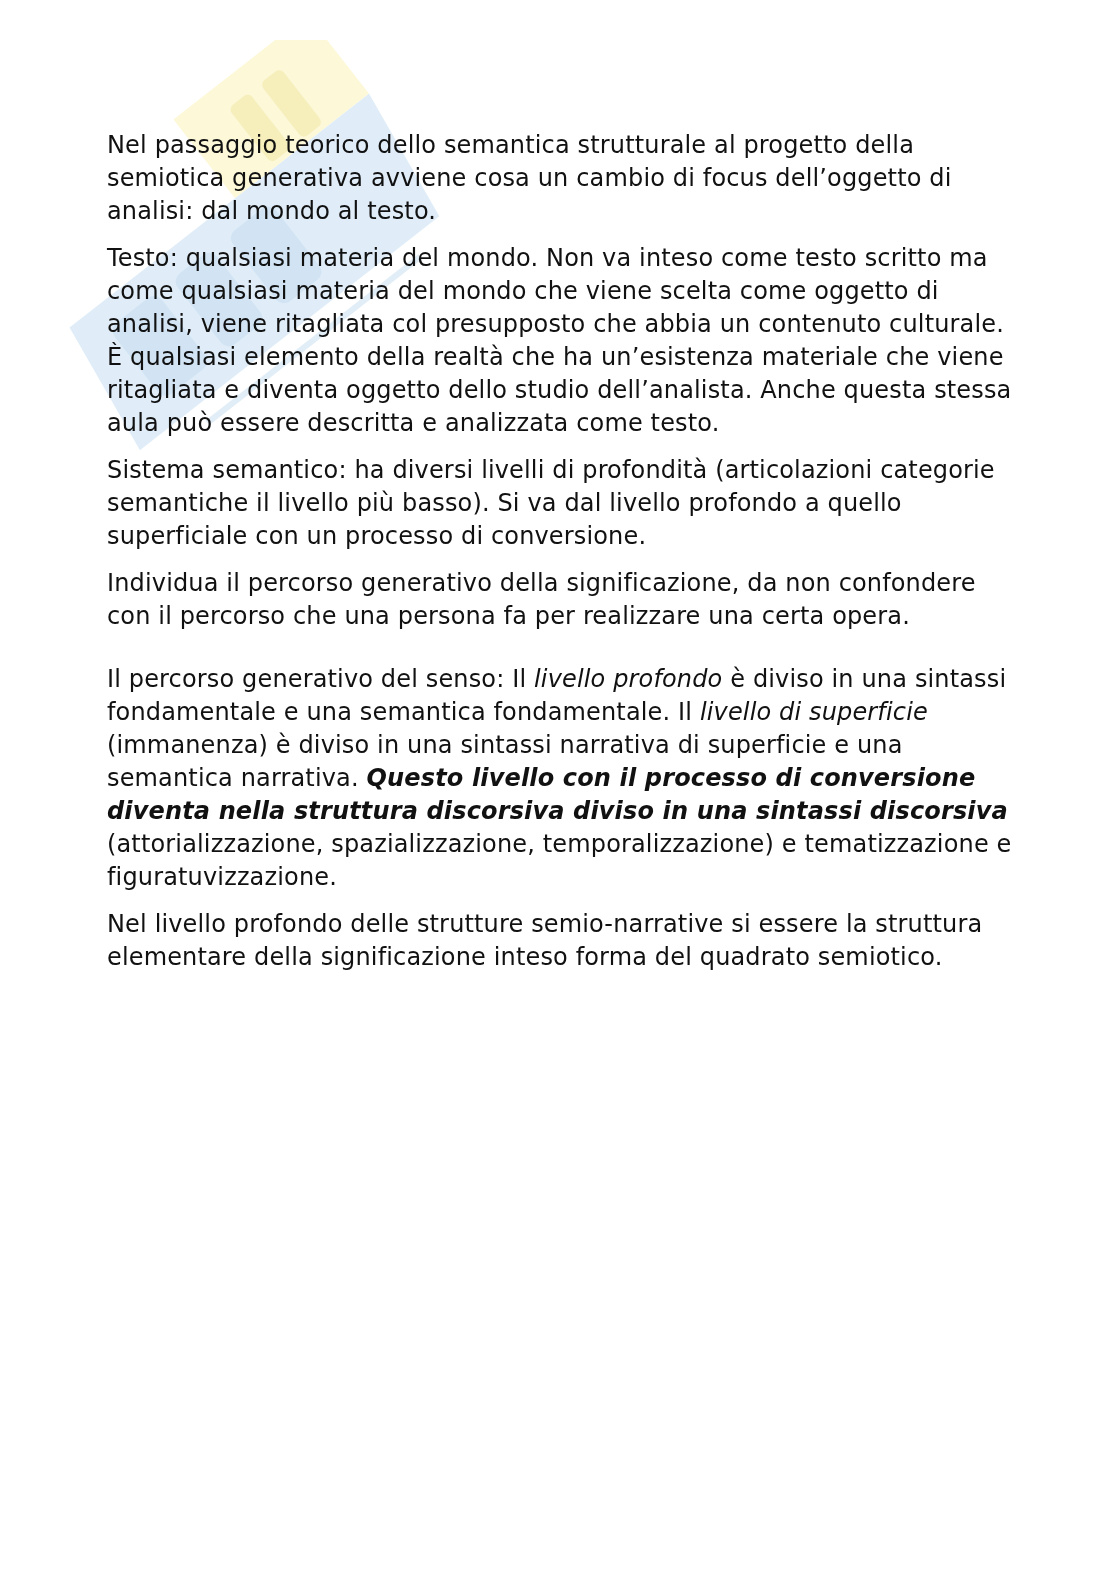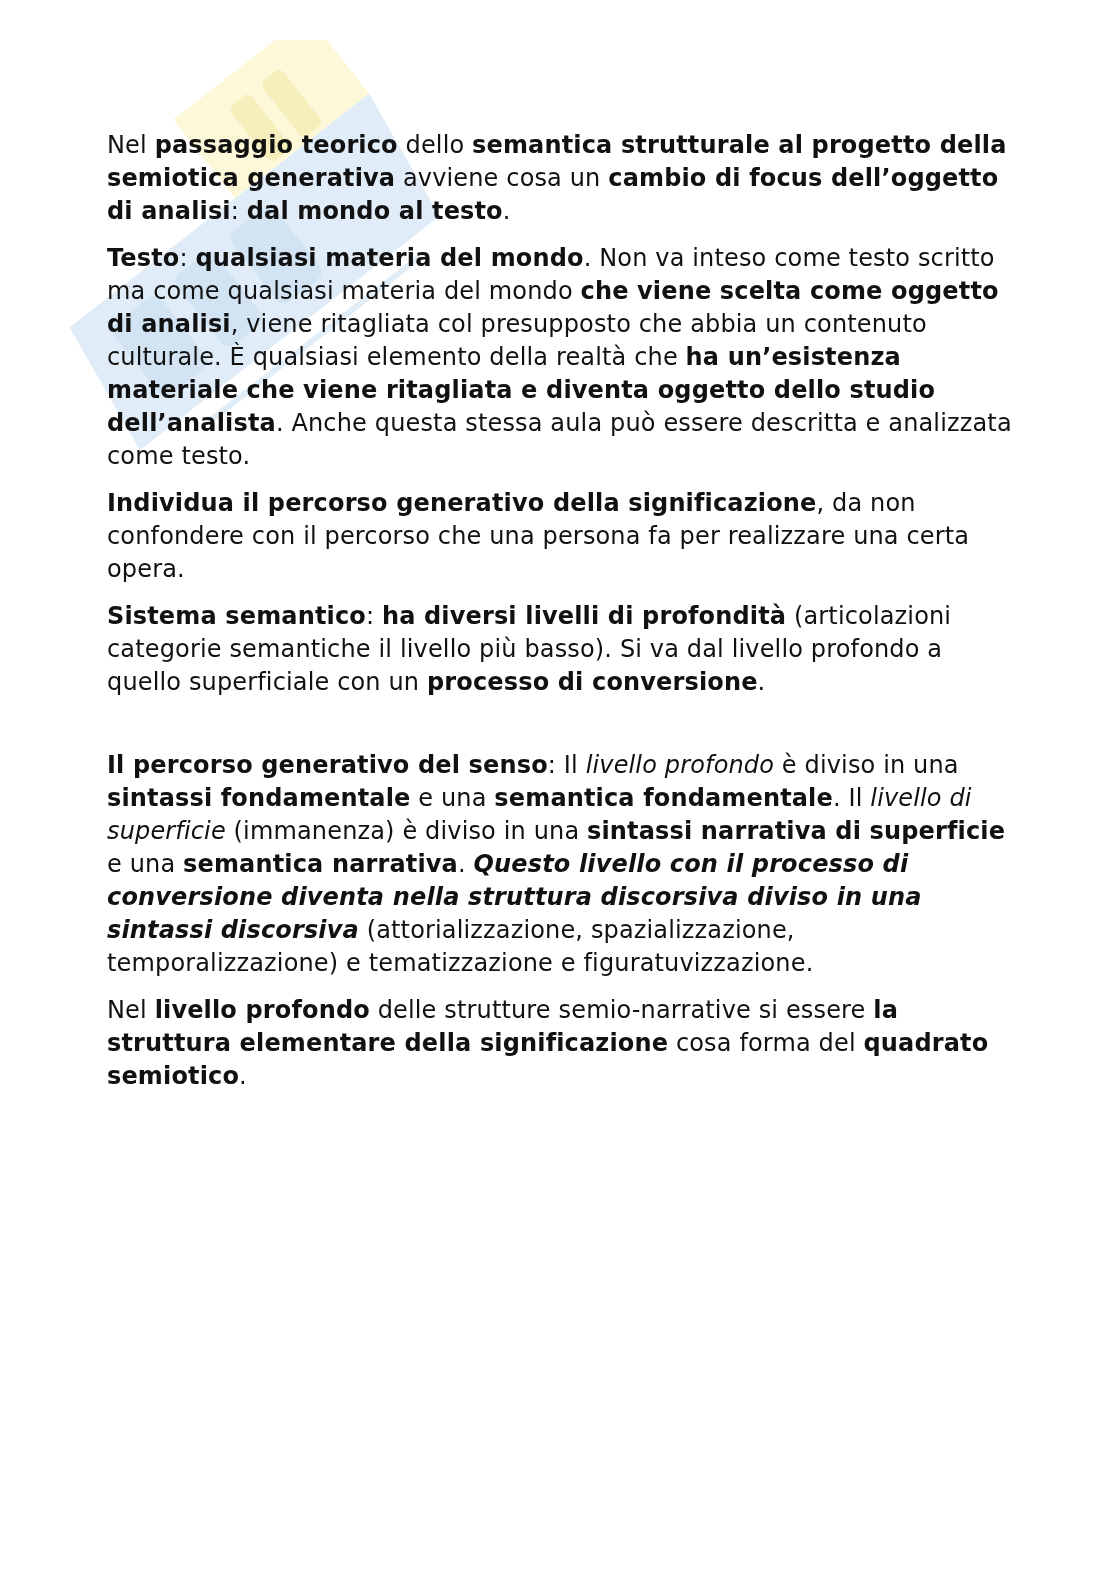--- a/index.html
+++ b/index.html
@@ -31,23 +31,23 @@
       width: 910px;
       z-index: 1;
       font-size: 24px;
       line-height: 33px;
       letter-spacing: 0.15px;
     }
     .page p {
       margin: 0 0 14px 0;
     }
     .page p.gap-large {
-      margin-top: 50px;
+      margin-top: 30px;
     }
-    .b { font-weight: bold; }
+    .b { font-weight: normal; }
     .i { font-style: italic; }
     .bi { font-weight: bold; font-style: italic; }
   </style>
 </head>
 <body>
 
 <div class="watermark">
   <svg width="460" height="420" viewBox="0 0 460 420">
     <g transform="rotate(-38 230 210)" opacity="0.75">
       <polygon points="40,160 420,160 400,300 20,300" fill="#d6e8f6"></polygon>
@@ -58,17 +58,17 @@
       <rect x="300" y="85" width="26" height="70" rx="6" fill="#f3eaa6"></rect>
       <rect x="340" y="85" width="26" height="70" rx="6" fill="#f3eaa6"></rect>
       <line x1="90" y1="320" x2="360" y2="320" stroke="#d9e9f5" stroke-width="6"></line>
     </g>
   </svg>
 </div>
 
 <div class="page" id="page">
     <p><span class="">Nel </span><span class="b">passaggio teorico</span><span class=""> dello </span><span class="b">semantica strutturale al progetto della semiotica generativa</span><span class=""> avviene cosa un </span><span class="b">cambio di focus dell’oggetto di analisi</span><span class="">: </span><span class="b">dal mondo al testo</span><span class="">.</span></p>
     <p><span class="b">Testo</span><span class="">: </span><span class="b">qualsiasi materia del mondo</span><span class="">. Non va inteso come testo scritto ma come qualsiasi materia del mondo </span><span class="b">che viene scelta come oggetto di analisi</span><span class="">, viene ritagliata col presupposto che abbia un contenuto culturale. È qualsiasi elemento della realtà che </span><span class="b">ha un’esistenza materiale che viene ritagliata e diventa oggetto dello studio dell’analista</span><span class="">. Anche questa stessa aula può essere descritta e analizzata come testo.</span></p>
+    <p><span class="b">Sistema semantico</span><span class="">: </span><span class="b">ha diversi livelli di profondità</span><span class=""> (articolazioni categorie semantiche il livello più basso). Si va dal livello profondo a quello superficiale con un </span><span class="b">processo di conversione</span><span class="">.</span></p>
     <p><span class="b">Individua il percorso generativo della significazione</span><span class="">, da non confondere con il percorso che una persona fa per realizzare una certa opera.</span></p>
-    <p><span class="b">Sistema semantico</span><span class="">: </span><span class="b">ha diversi livelli di profondità</span><span class=""> (articolazioni categorie semantiche il livello più basso). Si va dal livello profondo a quello superficiale con un </span><span class="b">processo di conversione</span><span class="">.</span></p>
     <p class="gap-large"><span class="b">Il percorso generativo del senso</span><span class="">: Il </span><span class="i">livello profondo</span><span class=""> è diviso in una </span><span class="b">sintassi fondamentale</span><span class=""> e una </span><span class="b">semantica fondamentale</span><span class="">. Il </span><span class="i">livello di superficie</span><span class=""> (immanenza) è diviso in una </span><span class="b">sintassi narrativa di superficie</span><span class=""> e una </span><span class="b">semantica narrativa</span><span class="">. </span><span class="bi">Questo livello con il processo di conversione diventa nella struttura discorsiva diviso in una sintassi discorsiva</span><span class=""> (attorializzazione, spazializzazione, temporalizzazione) e tematizzazione e figuratuvizzazione.</span></p>
-    <p><span class="">Nel </span><span class="b">livello profondo</span><span class=""> delle strutture semio-narrative si essere </span><span class="b">la struttura elementare della significazione</span><span class=""> cosa forma del </span><span class="b">quadrato semiotico</span><span class="">.</span></p>
+    <p><span class="">Nel </span><span class="b">livello profondo</span><span class=""> delle strutture semio-narrative si essere </span><span class="b">la struttura elementare della significazione</span><span class=""> inteso forma del </span><span class="b">quadrato semiotico</span><span class="">.</span></p>
   </div>
 
 </body></html>

